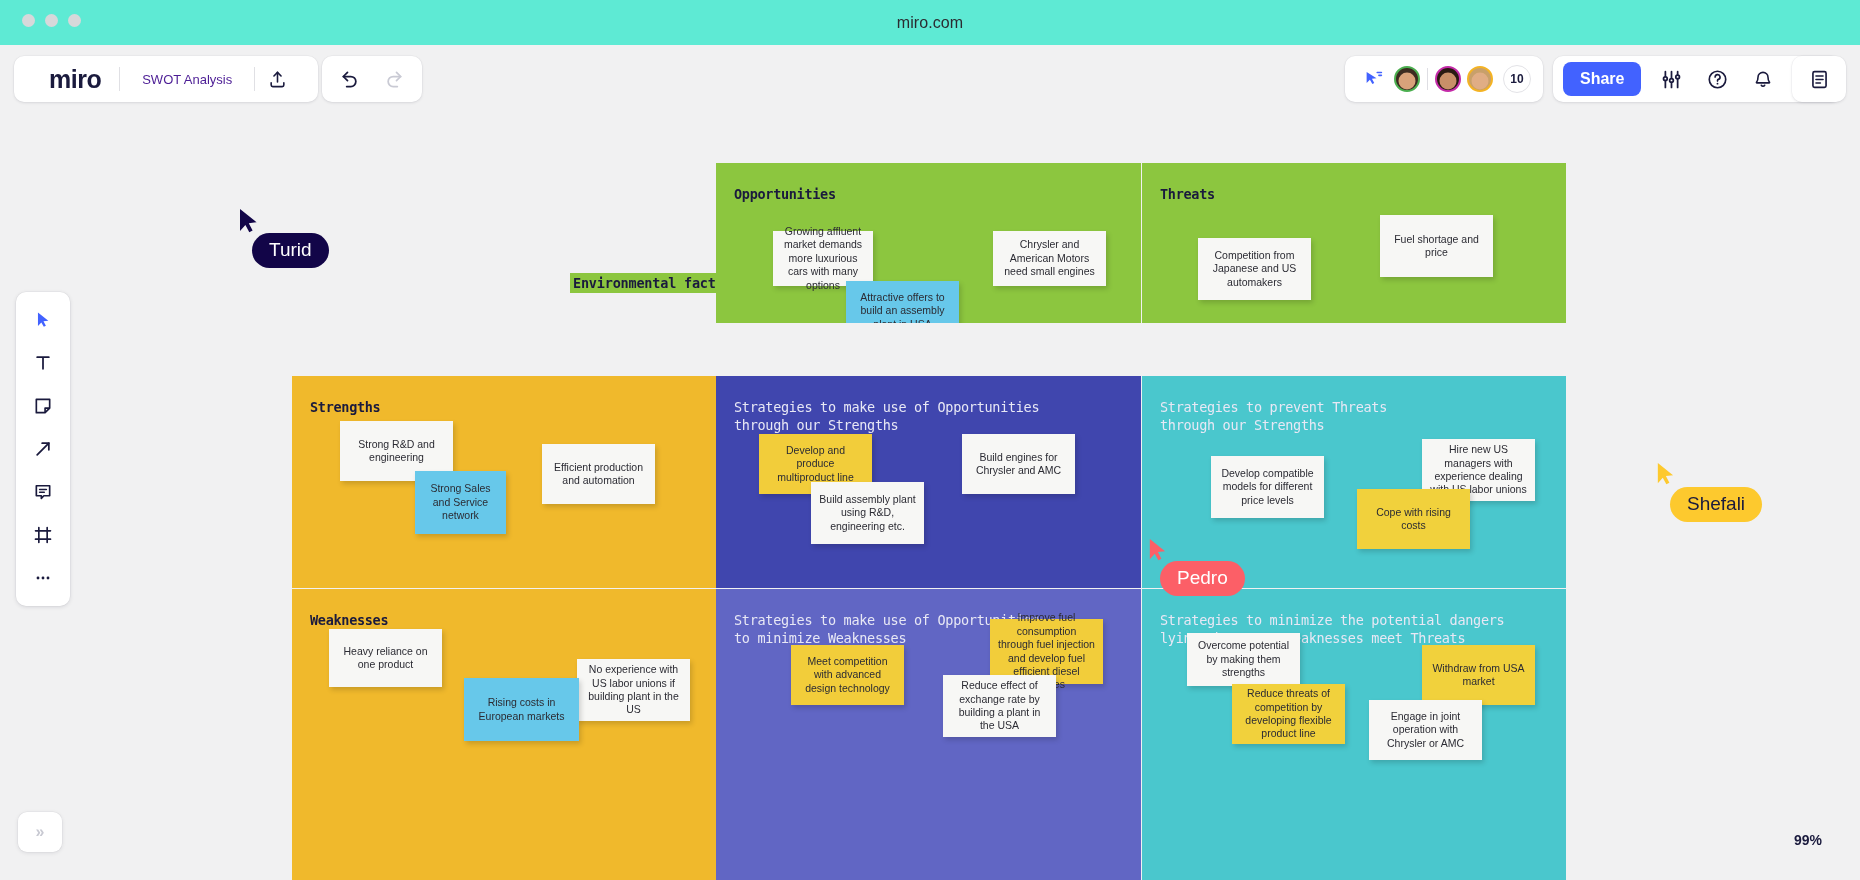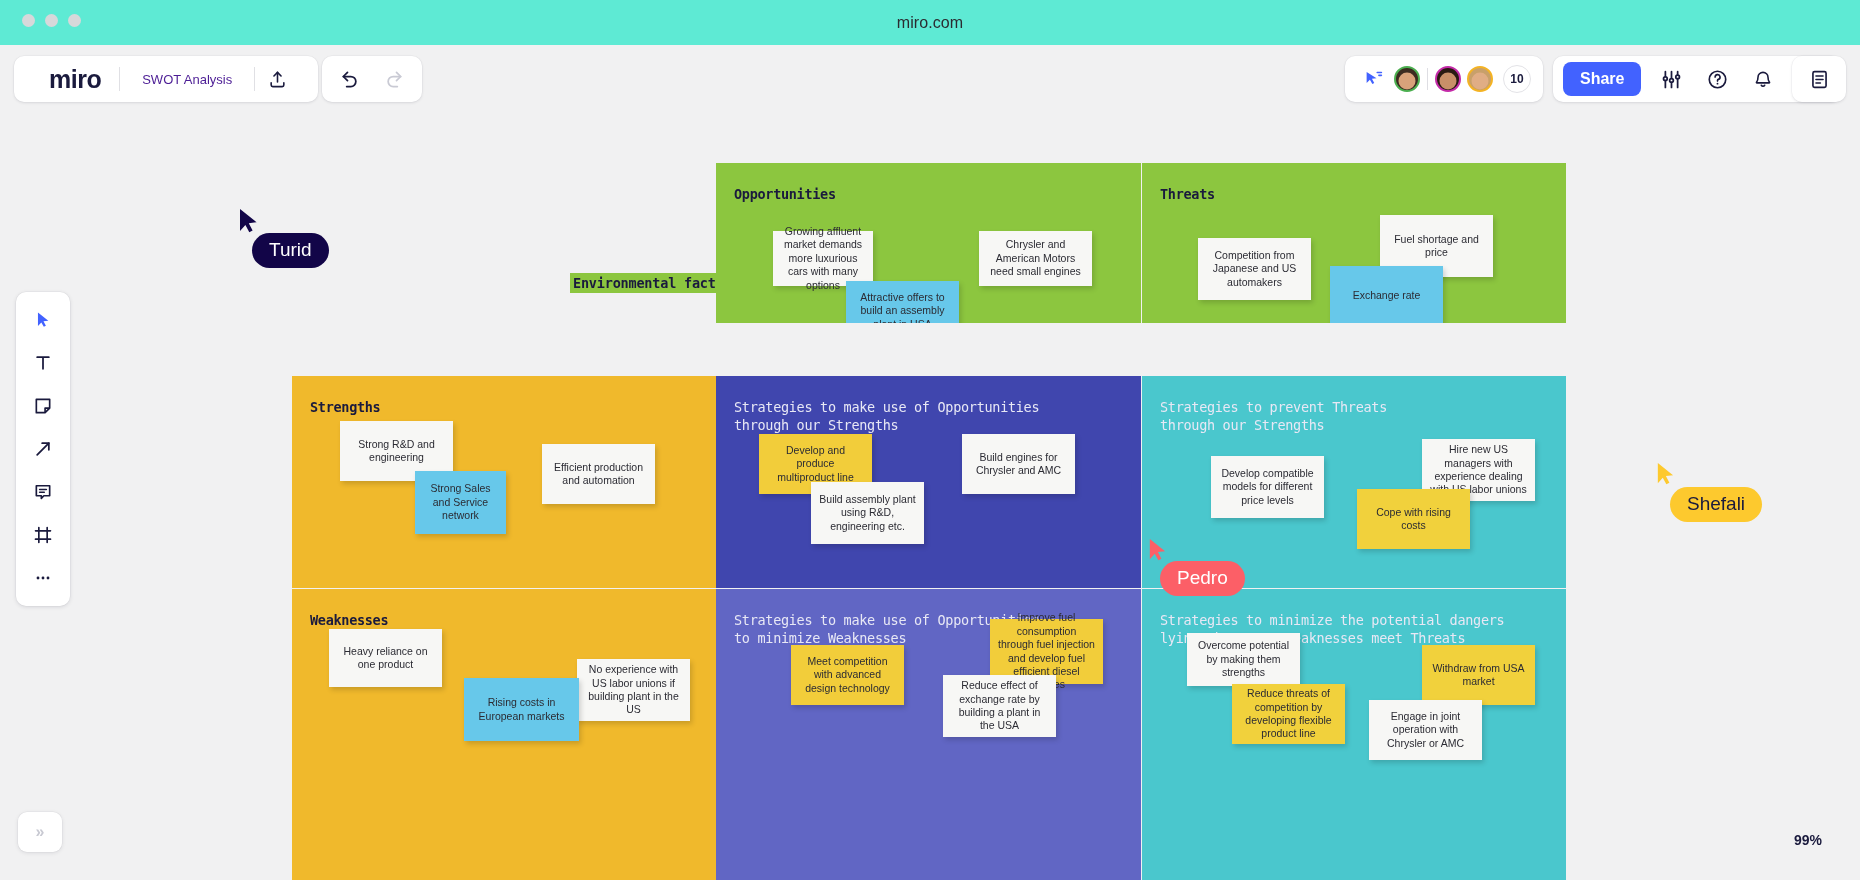--- a/index.html
+++ b/index.html
@@ -361,29 +361,28 @@
 <div class="zoom-chip">99%</div>
 
 <div class="canvas">
 
   <div class="axis-label" id="label-environmental">Environmental factors</div>
   <div class="axis-label" id="label-own">Own specific factors</div>
 
   <div class="quad" style="left:716px; top:50px; width:425px; height:160px; background:#8cc63f;">
     <div class="quad-title t-dark">Opportunities</div>
     <div class="note n-white" style="left:57px; top:68px; width:100px; height:55px;">Growing affluent market demands more luxurious cars with many options</div>
-    <div class="note n-white" style="left:263px; top:68px; width:113px; height:55px;">Chrysler and American Motors need small engines</div>
+    <div class="note n-white" style="left:277px; top:68px; width:113px; height:55px;">Chrysler and American Motors need small engines</div>
     <div class="note n-blue" style="left:130px; top:118px; width:113px; height:60px;">Attractive offers to build an assembly plant in USA</div>
   </div>
 
   <div class="quad" style="left:1142px; top:50px; width:424px; height:160px; background:#8cc63f;">
     <div class="quad-title t-dark">Threats</div>
     <div class="note n-white" style="left:56px; top:75px; width:113px; height:62px;">Competition from Japanese and US automakers</div>
     <div class="note n-white" style="left:238px; top:52px; width:113px; height:62px;">Fuel shortage and price</div>
-    <div class="note n-blue" style="left:188px; top:103px; width:113px; height:60px;">Exchange rate</div>
   </div>
 
   <div class="quad" style="left:292px; top:263px; width:424px; height:212px; background:#f0b92c;">
     <div class="quad-title t-dark">Strengths</div>
     <div class="note n-white" style="left:48px; top:45px; width:113px; height:60px;">Strong R&amp;D and engineering</div>
     <div class="note n-white" style="left:250px; top:68px; width:113px; height:60px;">Efficient production and automation</div>
     <div class="note n-blue" style="left:123px; top:95px; width:91px; height:63px;">Strong Sales and Service network</div>
   </div>
 
   <div class="quad" style="left:716px; top:263px; width:425px; height:212px; background:#4046ae;">

